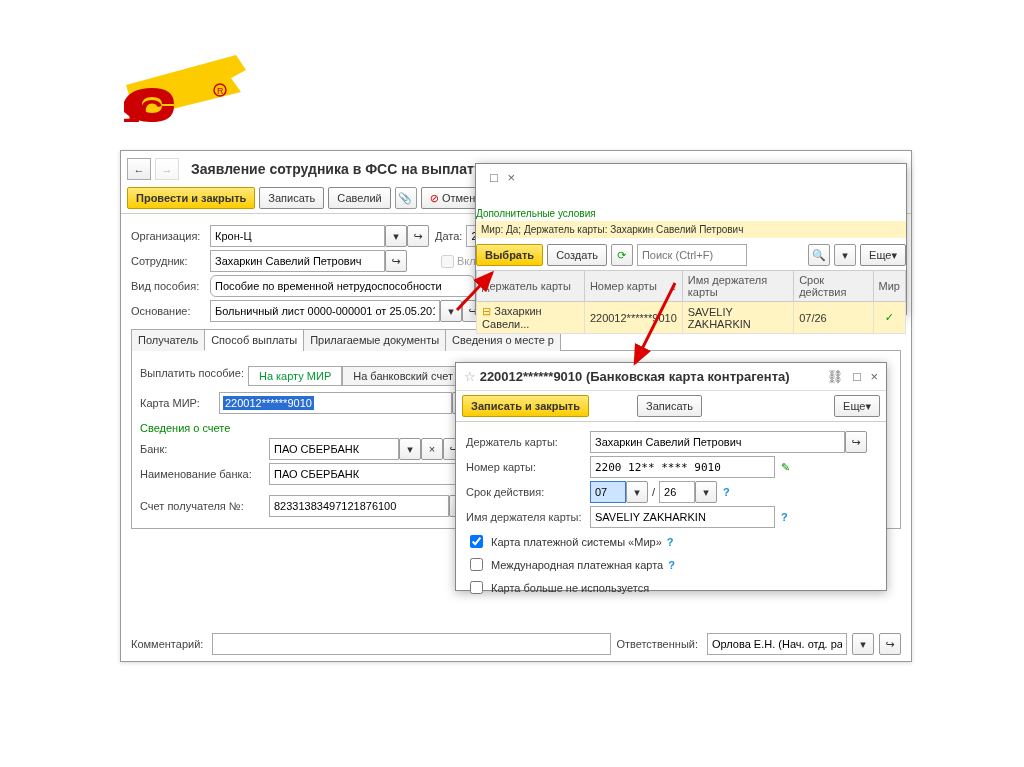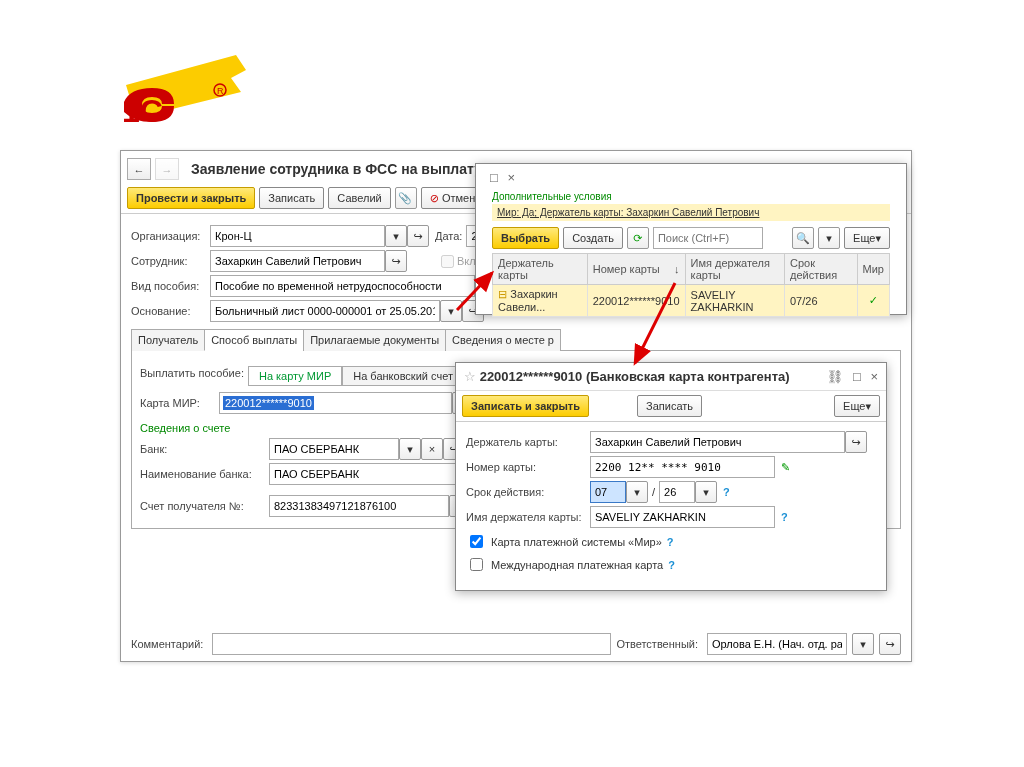--- a/index.html
+++ b/index.html
@@ -77,21 +77,21 @@
     <div class="field-row">
       <span class="field-label" style="width:75px;">Сотрудник:</span>
       <input class="txt" style="width: 165px;" value="Захаркин Савелий Петрович">
       <span class="mini-btn">↪</span>
       <span style="width:30px;"></span>
       <input type="checkbox" disabled="" style="">
       <span class="field-label" style="opacity:0.5;">Включено в</span>
     </div>
     <div class="field-row">
       <span class="field-label" style="width:75px;">Вид пособия:</span>
-      <input class="txt" style="width: 255px;" value="Пособие по временной нетрудоспособности">
+      <input class="txt" style="width: 255px; border-radius: 6px;" value="Пособие по временной нетрудоспособности">
     </div>
     <div class="field-row">
       <span class="field-label" style="width:75px;">Основание:</span>
       <input class="txt" style="width: 220px;" value="Больничный лист 0000-000001 от 25.05.2019">
       <span class="mini-btn">▾</span>
       <span class="mini-btn">↪</span>
     </div>
 
     <div class="tabs">
       <div class="tab">Получатель</div>
@@ -148,23 +148,23 @@
   </div>
 </div>
 
 <div class="dlg" style="top:163px; left:475px; width:430px; height:150px;">
   <div class="dlg-head">
     <div class="dlg-icons">
       <span>□</span>
       <span>×</span>
     </div>
   </div>
-  <div style="padding:0 16px;">
+  <div style="padding:0 0;margin-top:17px;">
     <div class="green-text" style="font-size:10px;">Дополнительные условия</div>
-    <div style="background:#fff4c2; padding:3px 5px; font-size:10px; margin:2px 0;text-decoration:underline;">Мир: Да; Держатель карты: Захаркин Савелий Петрович</div>
+    <div style="background:#fff4c2; padding:3px 5px; font-size:10px; margin:2px 0;">Мир: Да; Держатель карты: Захаркин Савелий Петрович</div>
     <div class="toolbar" style="border:none; padding:4px 0;">
       <span class="btn btn-yellow">Выбрать</span>
       <span class="btn">Создать</span>
       <span class="mini-btn" style="color:#090;">⟳</span>
       <input class="txt" style="width: 100px; color: rgb(170, 170, 170);" placeholder="Поиск (Ctrl+F)">
       <span style="flex:1;"></span>
       <span class="mini-btn">🔍</span>
       <span class="mini-btn">▾</span>
       <span class="btn">
           <span>Еще</span> 
@@ -239,20 +239,24 @@
     <div class="checkbox-row">
       <input type="checkbox" checked="" style="">
       <span>Карта платежной системы «Мир»</span>
       <span class="qmark">?</span>
     </div>
     <div class="checkbox-row">
       <input type="checkbox" style="">
       <span>Международная платежная карта</span>
       <span class="qmark">?</span>
     </div>
+    <div class="checkbox-row">
+      <input type="checkbox" style="">
+      <span>Карта больше не используется</span>
+    </div>
   </div>
 </div>
 
 <svg class="arrow" style="top:265px; left:452px;" width="50" height="50">
   <defs>
       <marker id="ah1" markerWidth="8" markerHeight="8" refX="6" refY="3" orient="auto">
         <path d="M0,0 L7,3 L0,6 Z" fill="#d00"></path>
       </marker>
     </defs>
   <line x1="5" y1="45" x2="40" y2="8" stroke="#d00" stroke-width="3" marker-end="url(#ah1)"></line>

